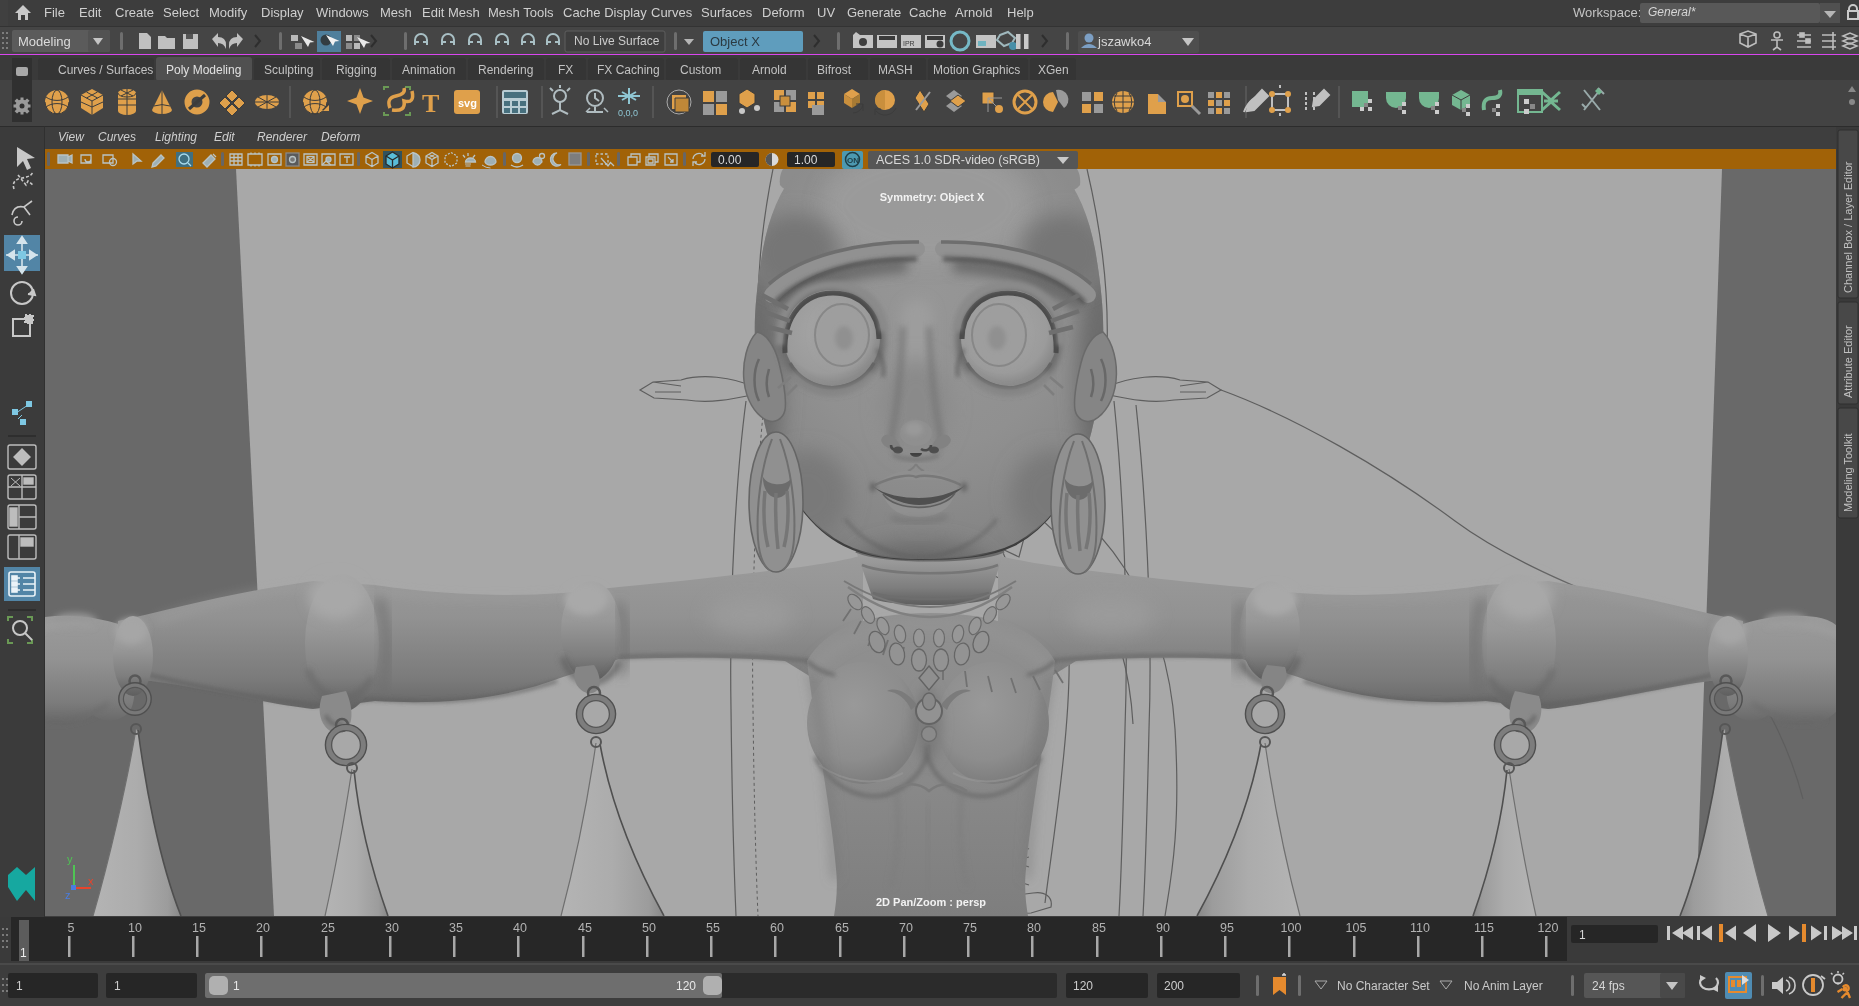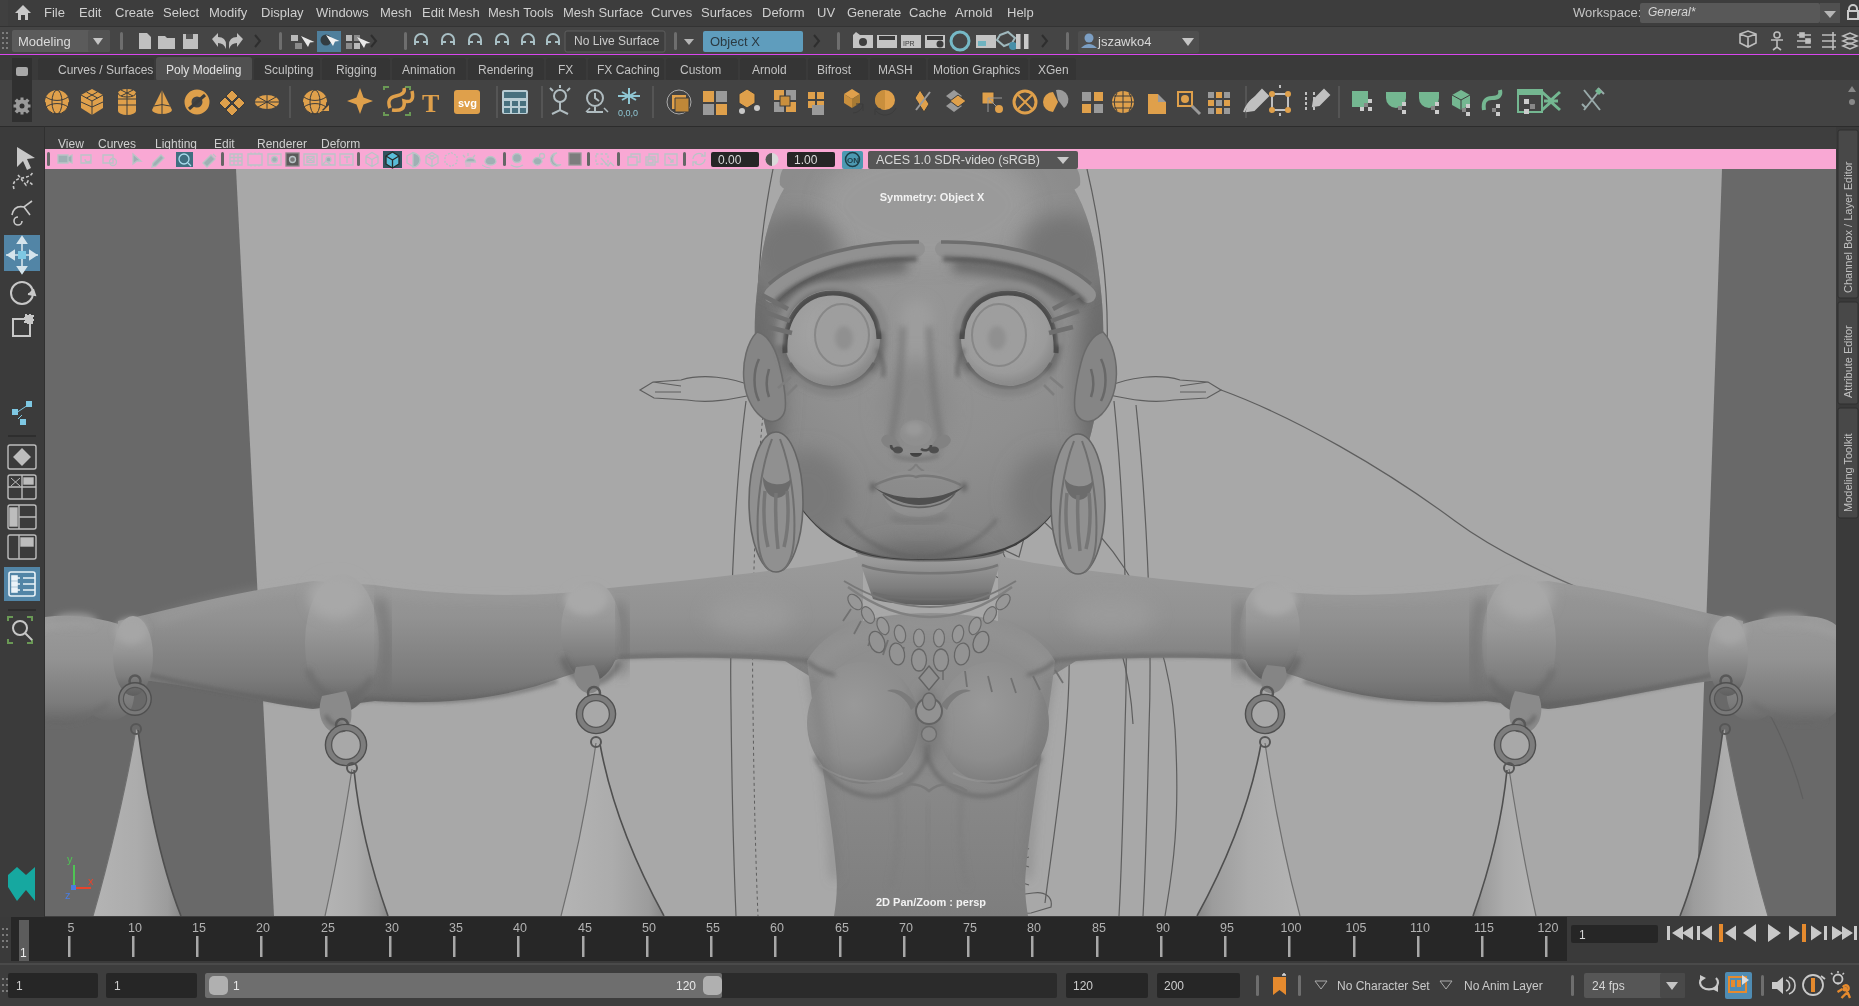--- a/index.html
+++ b/index.html
@@ -7,22 +7,22 @@
   font-family:"Liberation Sans", sans-serif; }
 .abs { position:absolute; }
 #menubar { position:absolute; left:8px; top:0; width:1853px; height:26px; background:#3d3d3d; color:#cfcfcf; font-size:13px;padding-left:16px; }
 #menubar span.m { position:absolute; top:5px; }
 #statusbar { position:absolute; left:0; top:26px; width:1859px; height:28px; background:#454545; border-top:1px solid #333; }
 #shelftabs { position:absolute; left:0; top:54px; width:1859px; height:26px; background:#3a3a3a; border-top:1px solid #d946ef; }
 #shelficons { position:absolute; left:0; top:80px; width:1859px; height:46px; background:#434343; }
 #toolbox { position:absolute; left:0; top:126px; width:44px; height:791px; background:#3b3b3b; border-top:1px solid #2c2c2c; }
 #viewport { position:absolute; left:44px; top:126px; width:1792px; height:791px; background:#3e3e3e; border-top:1px solid #2c2c2c; border-left:1px solid #303030;}
 #vpmenu { position:absolute; left:0; top:0; width:1792px; height:22px; background:#3e3e3e; color:#cfcfcf; font-size:12px; }
-#vpmenu span { position:absolute; top:10px; }
-#vpicons { position:absolute; left:0; top:22px; width:1792px; height:20px; background:#f9a8d4; }
+#vpmenu span { position:absolute; top:3px;font-style:italic; }
+#vpicons { position:absolute; left:0; top:22px; width:1792px; height:20px; background:#a16207; }
 #scene { position:absolute; left:0; top:42px; }
 #righttabs { position:absolute; left:1836px; top:126px; width:23px; height:791px; background:#3a3a3a; border-top:1px solid #2c2c2c; }
 #timeline { position:absolute; left:0; top:917px; width:1859px; height:46px; background:#3a3a3a; }
 #rangerow { position:absolute; left:0; top:963px; width:1859px; height:43px; background:#3d3d3d; border-top:2px solid #4a4a4a; }
 </style>
 </head>
 <body>
 <div id="menubar">
 <svg style="position:absolute;left:6px;top:4px" width="18" height="18" viewBox="0 0 18 18">
       <path d="M9 1 L17 9 L14 9 L14 16 L11 16 L11 11 L7 11 L7 16 L4 16 L4 9 L1 9 Z" fill="#c9c9c9"></path>
@@ -30,21 +30,21 @@
 <span class="m" style="left:36px">File</span>
 <span class="m" style="left:71px">Edit</span>
 <span class="m" style="left:107px">Create</span>
 <span class="m" style="left:155px">Select</span>
 <span class="m" style="left:201px">Modify</span>
 <span class="m" style="left:253px">Display</span>
 <span class="m" style="left:308px">Windows</span>
 <span class="m" style="left:372px">Mesh</span>
 <span class="m" style="left:414px">Edit Mesh</span>
 <span class="m" style="left:480px">Mesh Tools</span>
-<span class="m" style="left:555px">Mesh Surface</span>
+<span class="m" style="left:555px">Cache Display</span>
 <span class="m" style="left:643px">Curves</span>
 <span class="m" style="left:693px">Surfaces</span>
 <span class="m" style="left:754px">Deform</span>
 <span class="m" style="left:809px">UV</span>
 <span class="m" style="left:839px">Generate</span>
 <span class="m" style="left:901px">Cache</span>
 <span class="m" style="left:947px">Arnold</span>
 <span class="m" style="left:999px">Help</span>
 <span class="m" style="left:1565px;color:#c4c4c4">Workspace:</span>
 <div class="abs" style="left:1632px;top:3px;width:180px;height:20px;background:#585858;border-radius:2px;color:#d6d6d6;font-size:12px;padding:2px 8px;font-style:italic;">General*</div>

